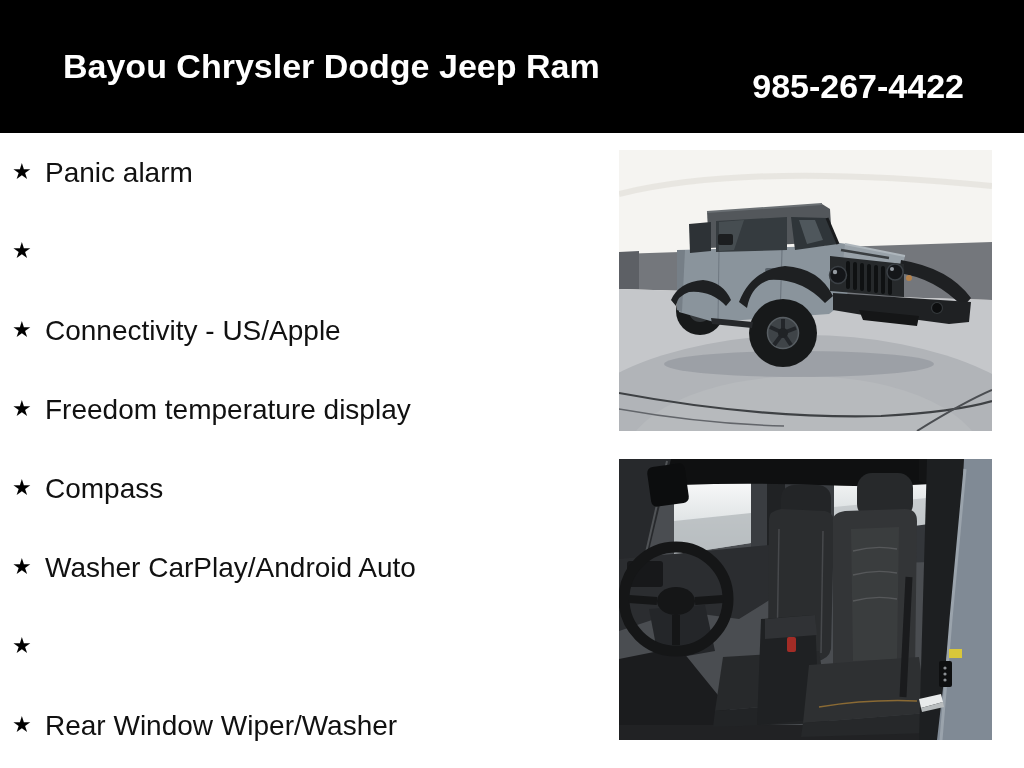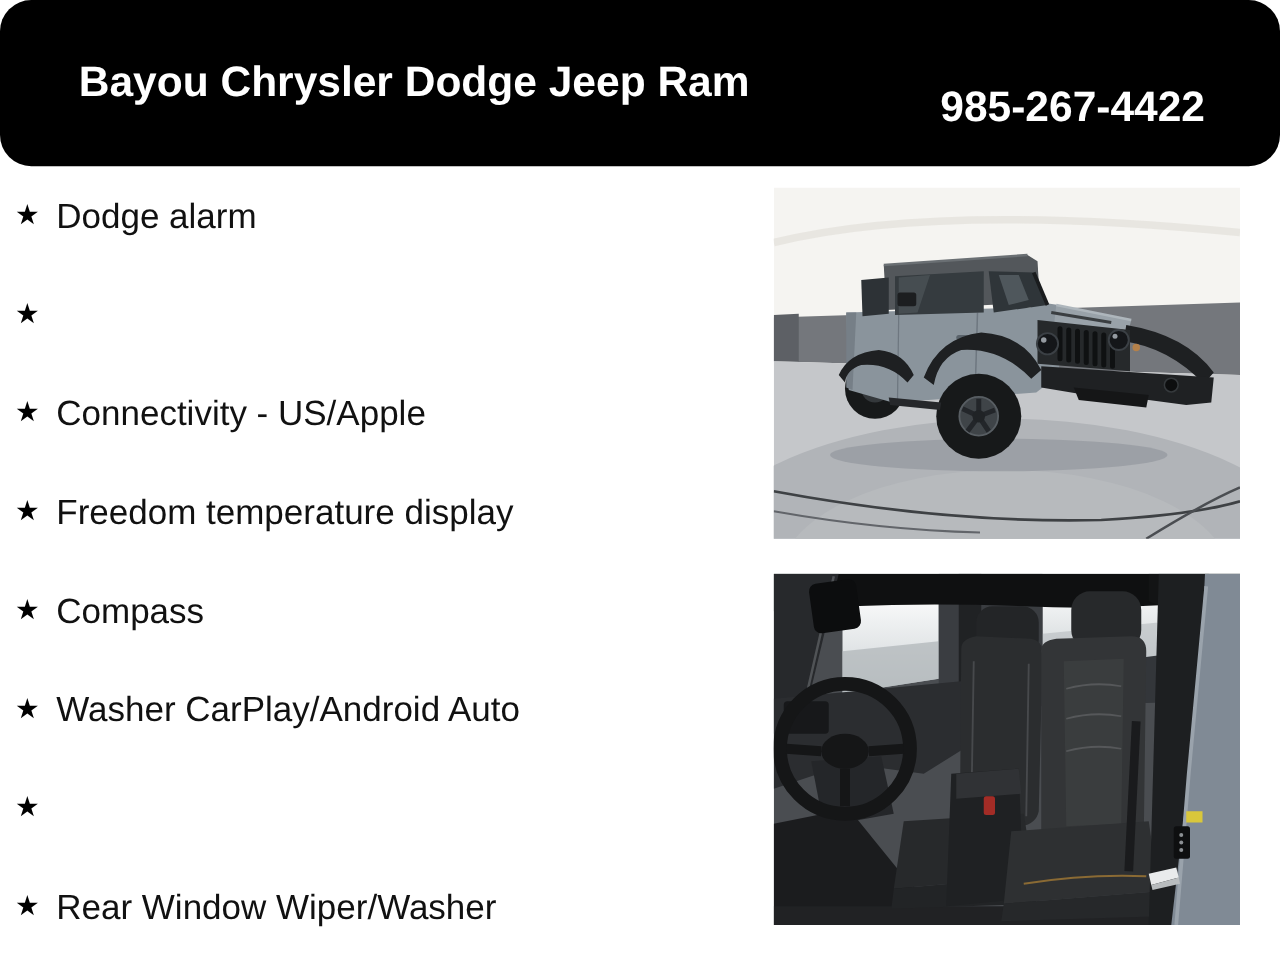--- a/index.html
+++ b/index.html
@@ -6,21 +6,21 @@
   body{
     width:1024px;height:768px;position:relative;overflow:hidden;
     background:#ffffff;
     font-family:"Liberation Sans", sans-serif;
   }
   
   .header-bar{
     position:absolute;left:0;top:0;width:1024px;height:133px;
     background:#000000;color:#ffffff;
     display:flex;align-items:center;justify-content:space-between;
-    box-sizing:border-box;padding:0 60px 0 63px;border-radius:25px;
+    box-sizing:border-box;padding:0 60px 0 63px;
   }
   .header-bar .dealer{
     font-size:34px;font-weight:bold;letter-spacing:0;white-space:nowrap;
   }
   .header-bar .phone{
     font-size:34px;font-weight:bold;white-space:nowrap;margin-top:40px;
   }
   
   .feature-list{
     position:absolute;left:12px;top:133px;margin:0;padding:0;list-style:none;
@@ -43,21 +43,21 @@
 <body>
 
 <div class="header-bar">
   <div class="dealer">Bayou Chrysler Dodge Jeep Ram</div>
   <div class="phone">985-267-4422</div>
 </div>
 
 <ul class="feature-list">
   <li>
     <span class="star">★</span>
-    <span>Dodge alarm</span>
+    <span>Panic alarm</span>
   </li>
   <li>
     <span class="star">★</span>
   </li>
   <li>
     <span class="star">★</span>
     <span>Connectivity - US/Apple</span>
   </li>
   <li>
     <span class="star">★</span>

